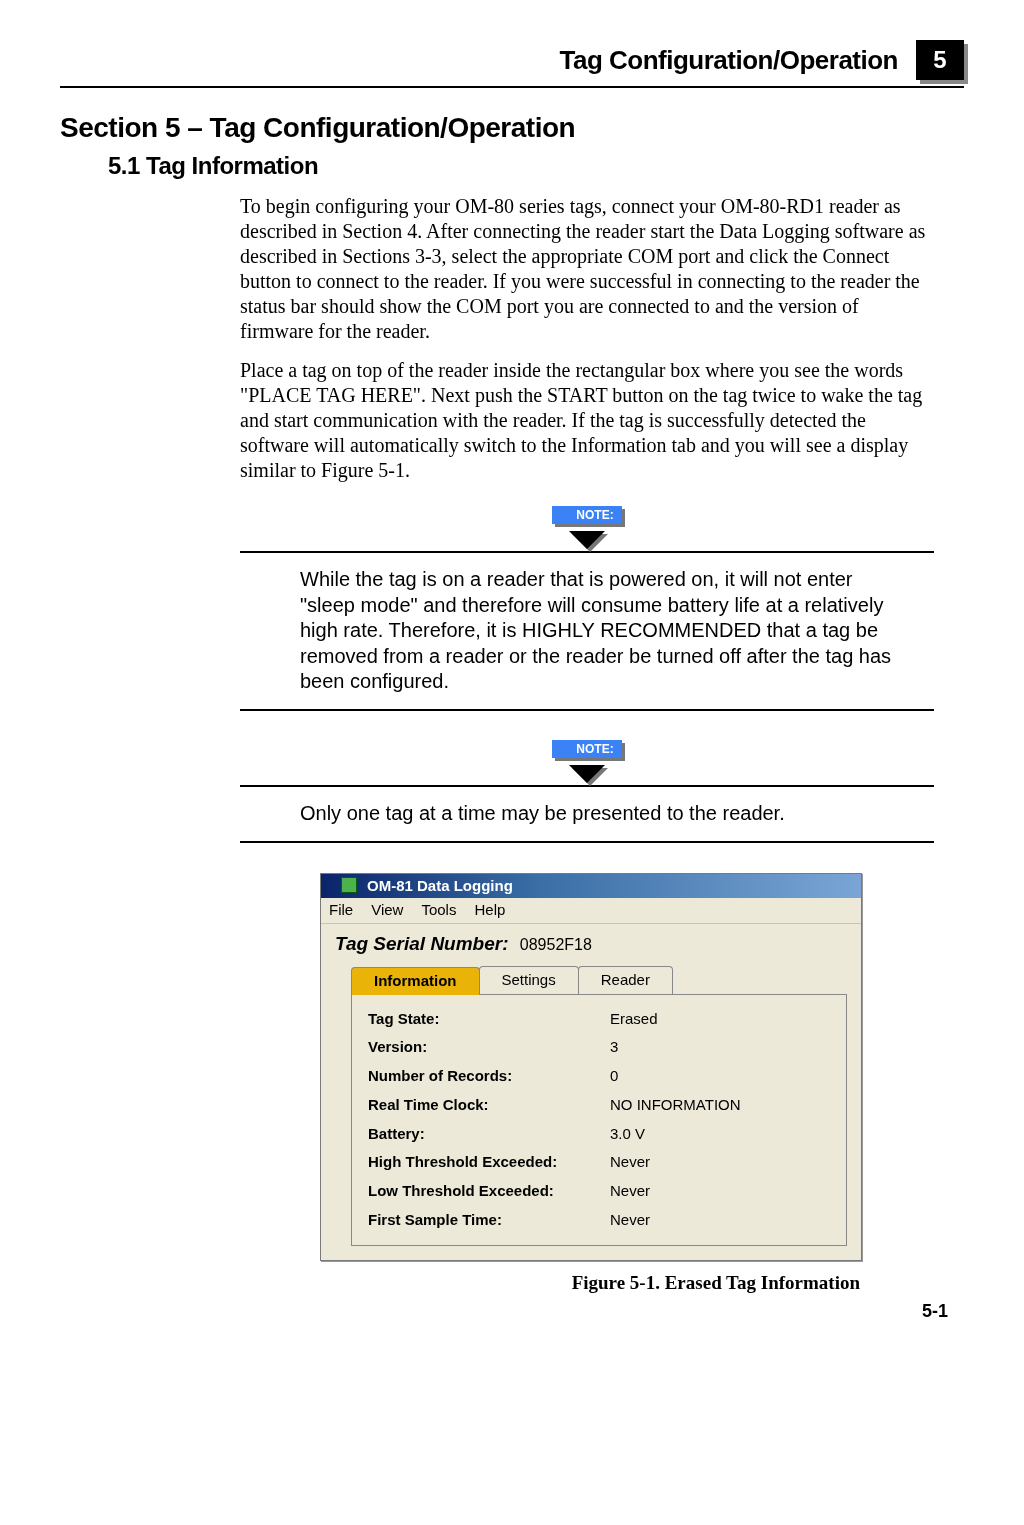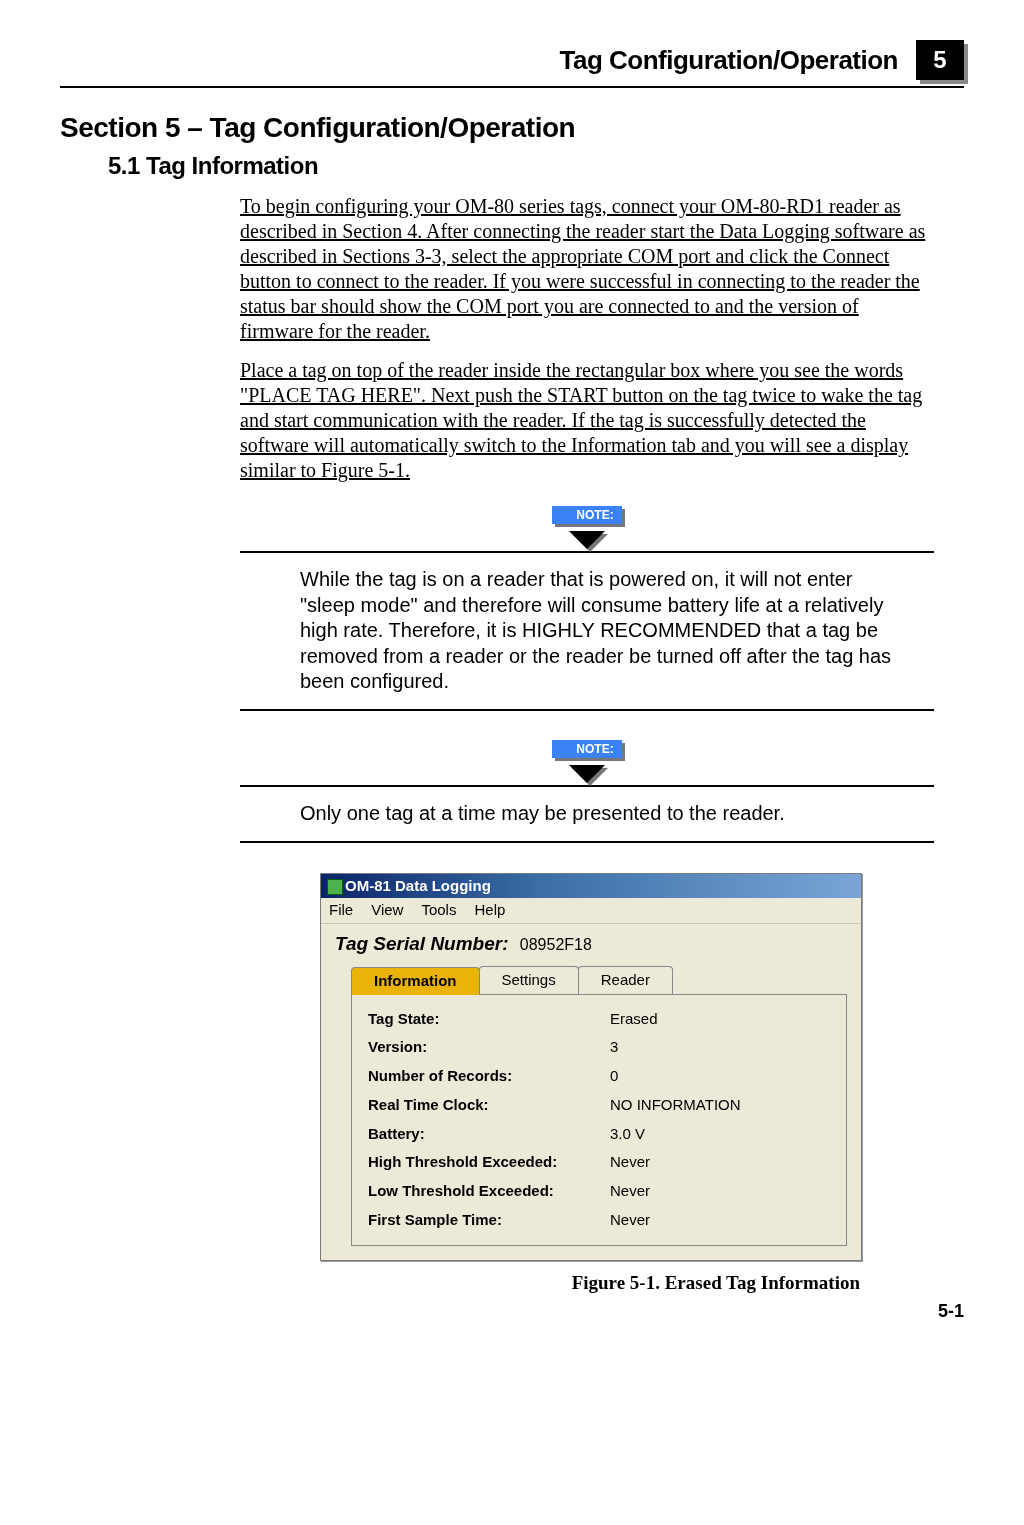--- a/index.html
+++ b/index.html
@@ -58,21 +58,20 @@
   }
   .body-block {
     margin-left: 180px;
     margin-right: 30px;
     font-family: "Book Antiqua", Palatino, serif;
     font-size: 20px;
     line-height: 1.25;
   }
   .body-block p {
     margin: 0 0 14px 0;
-    text-decoration: underline;
   }
   .note-wrap {
     margin: 10px 0 20px 0;
     position: relative;
   }
   .note-label-row {
     display:flex;
     justify-content:center;
     align-items:center;
     position:relative;
@@ -123,24 +122,24 @@
     border: 1px solid #7a7a7a;
     font-family: Tahoma, Arial, sans-serif;
     box-shadow: 1px 1px 0 #999;
     background: #ece9d8;
   }
   .titlebar {
     background: linear-gradient(to right, #0a246a, #3a6ea5 40%, #7aa5d6);
     color: #fff;
     font-size: 15px;
     font-weight: bold;
-    padding: 3px 6px;
-    display:flex;
-    align-items:flex-end;
-    gap:2px;
+    padding: 3px 20px;
+    display:flex;
+    align-items:flex-start;
+    gap:10px;
   }
   .titlebar-icon {
     width:14px;height:14px;
     background:#4cb34c;
     border:1px solid #0a5c0a;
     font-size:10px;
     line-height:12px;
     text-align:center;
     color:#000;
   }
@@ -212,21 +211,21 @@
     font-family: "Book Antiqua", Palatino, serif;
     font-weight: bold;
     font-size: 19px;
     text-align: right;
     margin: 0 0 0 80px;
     width:540px;
   }
   .page-number {
     position:absolute;
     bottom:12px;
-    right:60px;
+    right:76px;
     font-family: Arial, sans-serif;
     font-weight:900;
     font-size:18px;
   }
 </style>
 </head>
 <body>
 
 <div class="page">
 

